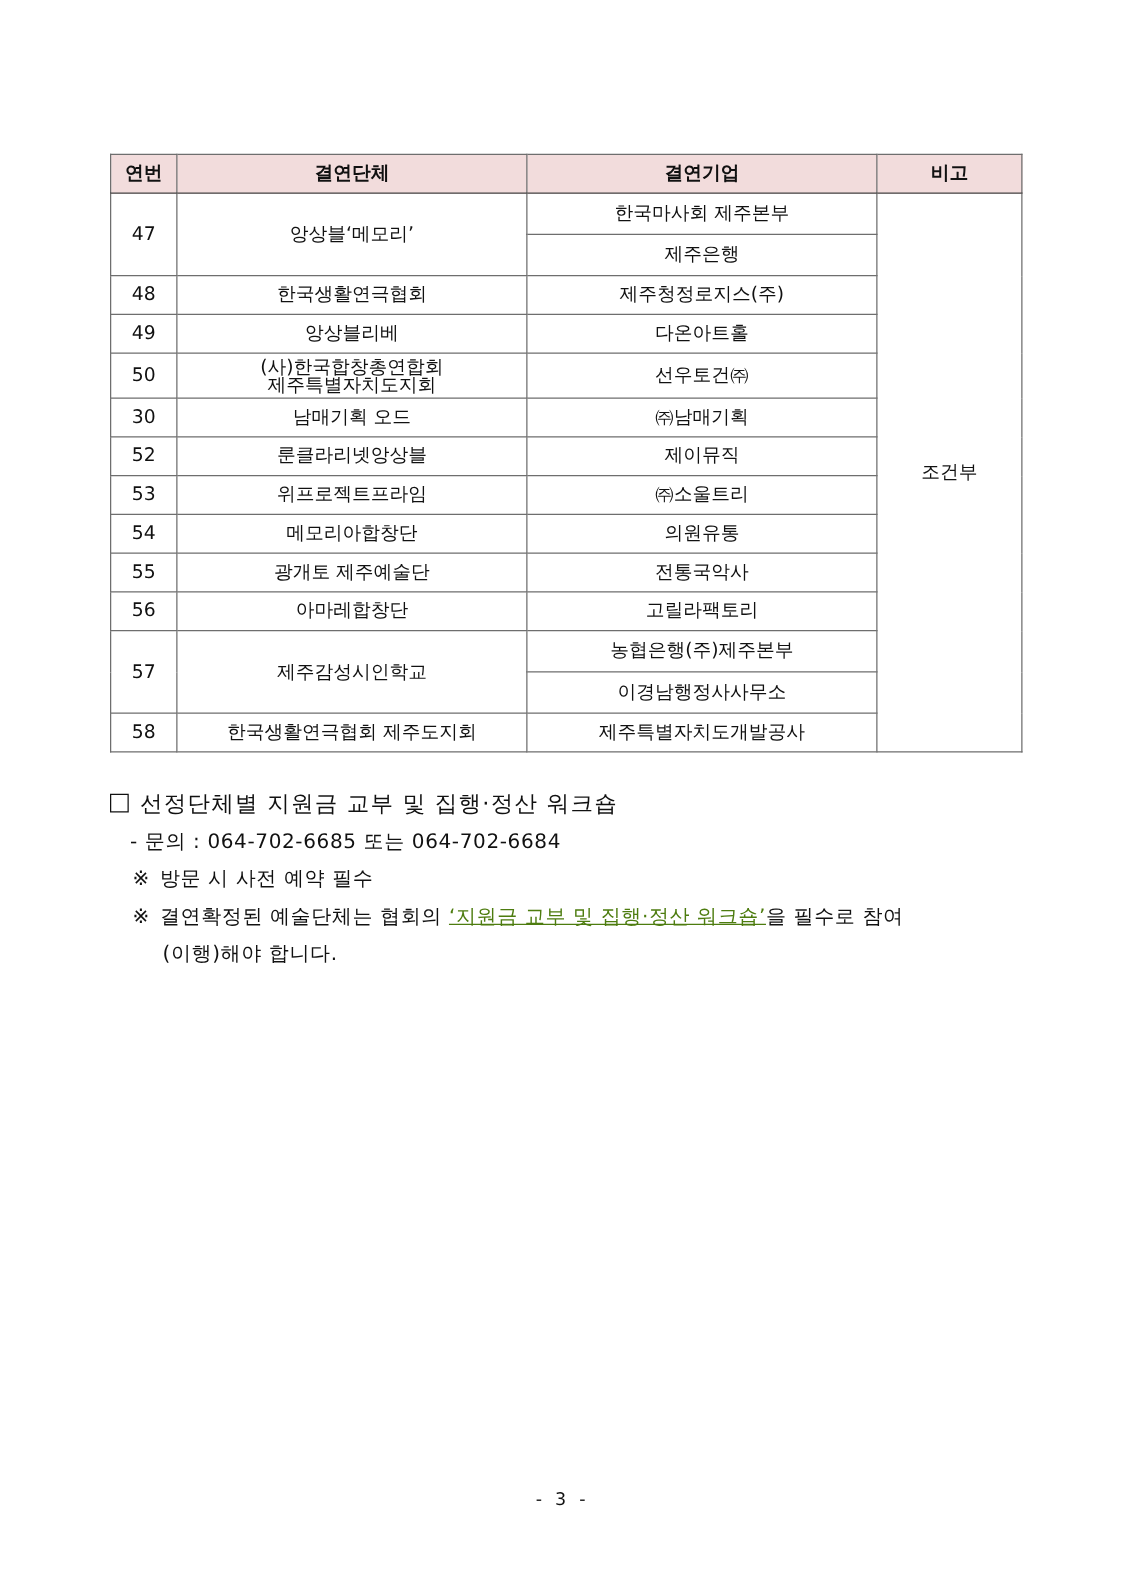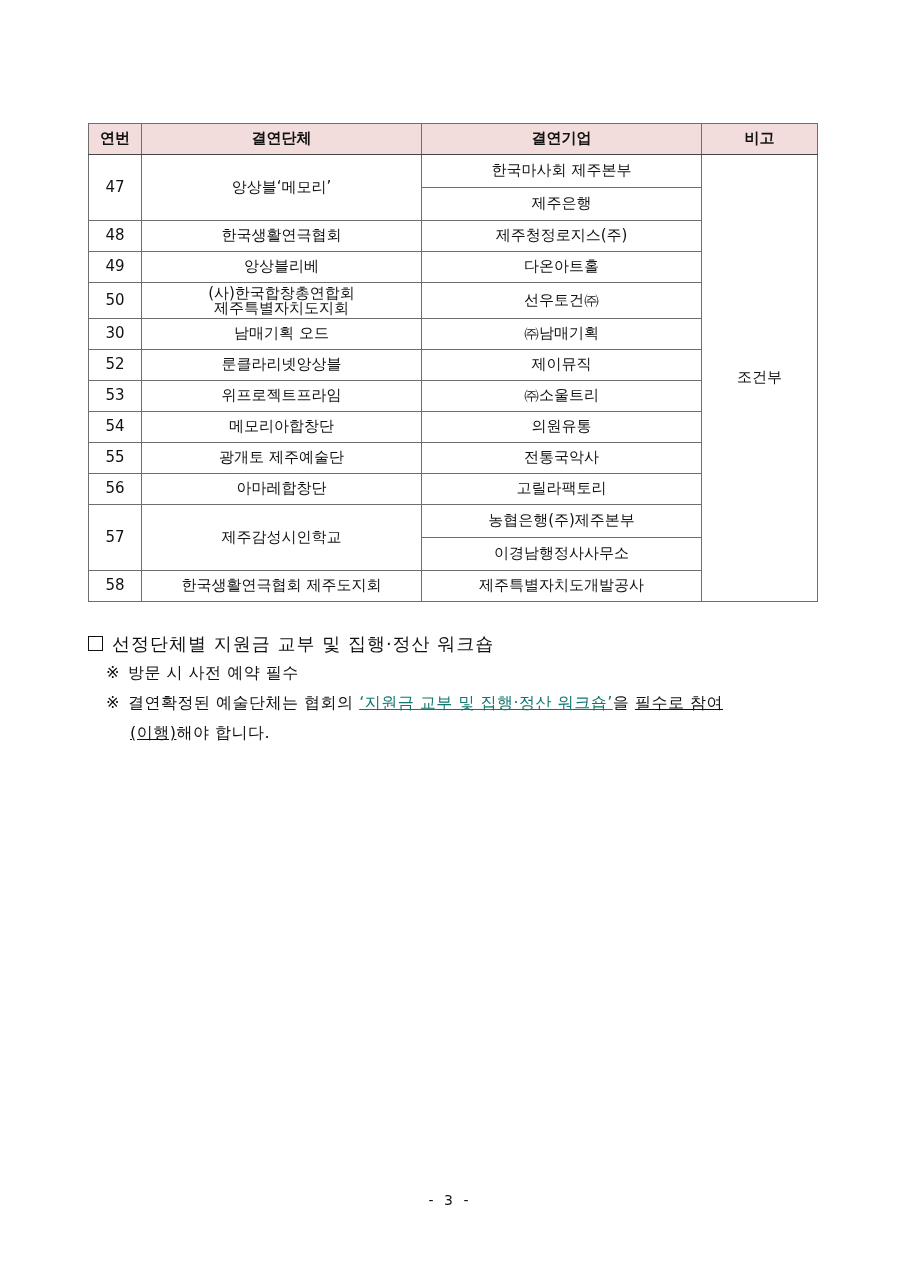--- a/index.html
+++ b/index.html
@@ -15,22 +15,22 @@
   table.grid { border: 1.5px solid #444; }
 
   .section { position: absolute; left: 88px; top: 630px; width: 740px; }
   .heading { font-size: 18px; height: 28px; line-height: 28px; letter-spacing: 1px; }
   .heading .box { display: inline-block; width: 13px; height: 13px; border: 1.3px solid #111; margin-right: 9px; vertical-align: -1px; }
   .item { font-size: 16px; height: 30px; line-height: 30px; padding-left: 16px; letter-spacing: 0.5px; }
   .note { font-size: 16px; line-height: 30px; padding-left: 18px; letter-spacing: 0.5px; }
   .note .mark { margin-right: 8px; }
   .note2 { padding-left: 18px; font-size: 16px; line-height: 30px; letter-spacing: 0.5px; }
   .note2 .cont { padding-left: 24px; }
-  .link { color: #0f766e; text-decoration: underline; }
-  .ul { text-decoration: underline; }
+  .link { color: #4d7c0f; text-decoration: underline; }
+  .ul { }
 
   .pagenum { position: absolute; left: 0; width: 900px; top: 1192px; text-align: center; font-size: 14px; letter-spacing: 3px; }
 </style>
 </head>
 <body>
 
 <div class="page">
 
   <table class="grid">
     <colgroup>
@@ -118,20 +118,21 @@
         <td>한국생활연극협회 제주도지회</td>
         <td>제주특별자치도개발공사</td>
       </tr>
     </tbody>
   </table>
 
   <div class="section">
     <div class="heading">
       <span class="box"></span><span>선정단체별 지원금 교부 및 집행·정산 워크숍</span>
     </div>
+    <div class="item">- 문의 : 064-702-6685 또는 064-702-6684</div>
     <div class="note">
       <span class="mark">※</span><span>방문 시 사전 예약 필수</span>
     </div>
     <div class="note2">
       <span class="mark" style="margin-right:8px">※</span><span>결연확정된 예술단체는 협회의 </span><span class="link">‘지원금 교부 및 집행·정산 워크숍’</span><span>을 </span><span class="ul">필수로 참여</span>
       <div class="cont">
         <span class="ul">(이행)</span><span>해야 합니다.</span>
       </div>
     </div>
   </div>

